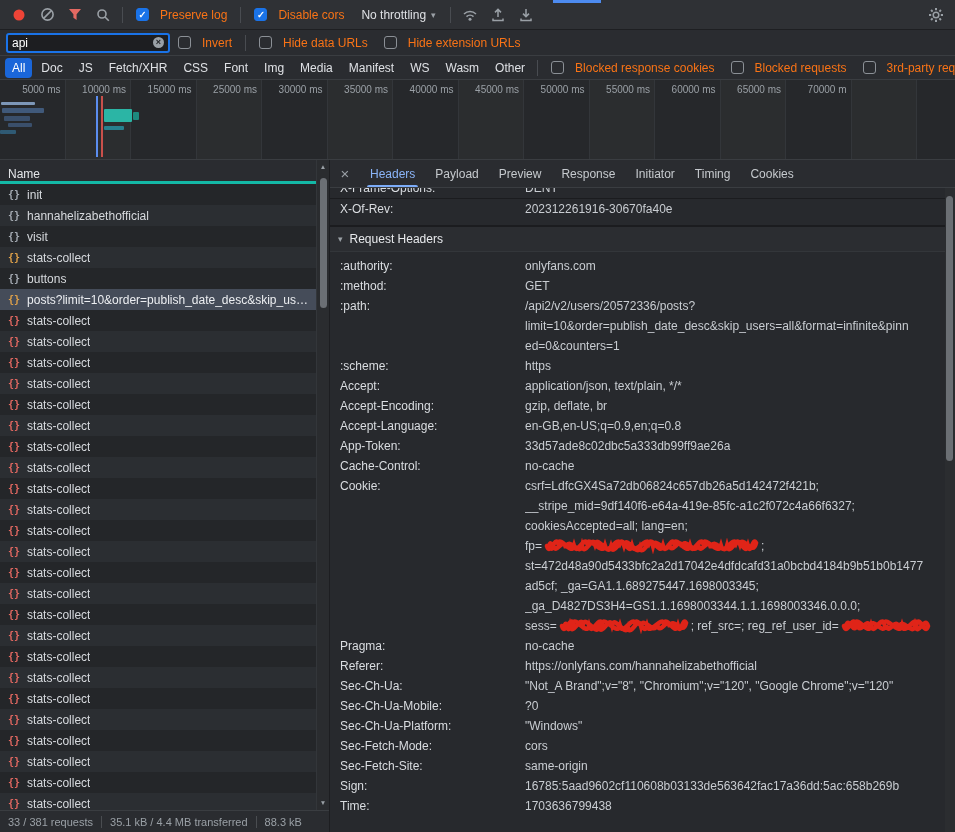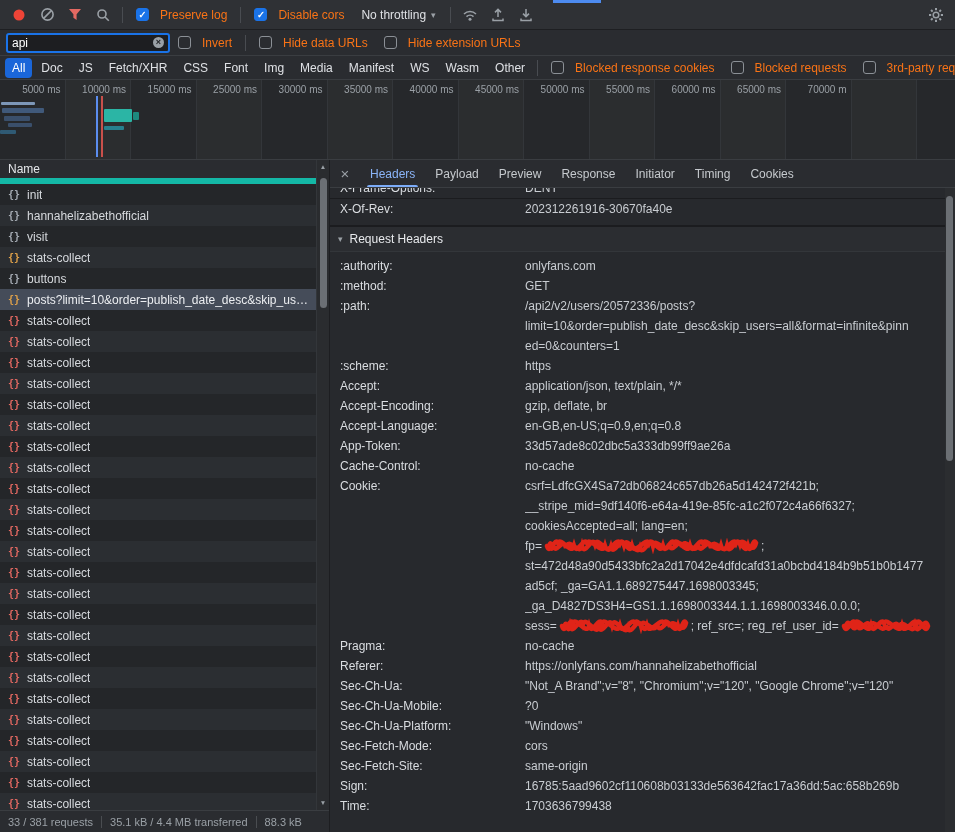--- a/index.html
+++ b/index.html
@@ -33,21 +33,21 @@
   .overview-cols{position:absolute;inset:0;display:flex}
   .ov-col{width:65.5px;flex:none;border-right:1px solid #33363a;position:relative}
   .ov-col:nth-child(even){background:rgba(255,255,255,.022)}
   .tick-label{position:absolute;top:4px;right:4px;font-size:10px;color:#9aa0a6;white-space:nowrap}
   .ov-bar{position:absolute;border-radius:1px}
   .ov-marker{position:absolute;top:16px;bottom:2px;width:2px}
 
   
   .main{flex:1;display:flex;min-height:0}
   .left-panel{width:330px;flex:none;position:relative;background:#26282b;border-right:1px solid #1d1e21}
-  .name-header{height:24px;background:#2a2c30;border-bottom:6px solid #14b8a6;display:flex;align-items:center;padding:0 8px;color:#e4e6e9}
+  .name-header{height:24px;background:#2a2c30;border-bottom:3px solid #14b8a6;display:flex;align-items:flex-end;padding:0 8px;color:#e4e6e9}
   .req-rows{position:absolute;left:0;right:13px;top:24px;bottom:22px;overflow:hidden}
   .req-row{height:21px;display:flex;align-items:center;padding:0 4px 0 8px;white-space:nowrap}
   .req-row:nth-child(odd){background:#242629}
   .req-row:nth-child(even){background:#2b2e32}
   .req-row.selected{background:#454c59}
   .braces-icon{font-family:"DejaVu Sans Mono",monospace;font-size:10px;font-weight:bold;margin-right:7px;flex:none}
   .icon-gray{color:#a7adb5}.icon-orange{color:#e0a24a}.icon-red{color:#e46962}
   .req-label{overflow:hidden;text-overflow:ellipsis;color:#d6d9dd}
   .req-row.selected .req-label{color:#eceef1}
   .left-scroll{position:absolute;right:0;top:0;bottom:22px;width:13px;background:#2a2c2f;border-left:1px solid #33363a}

